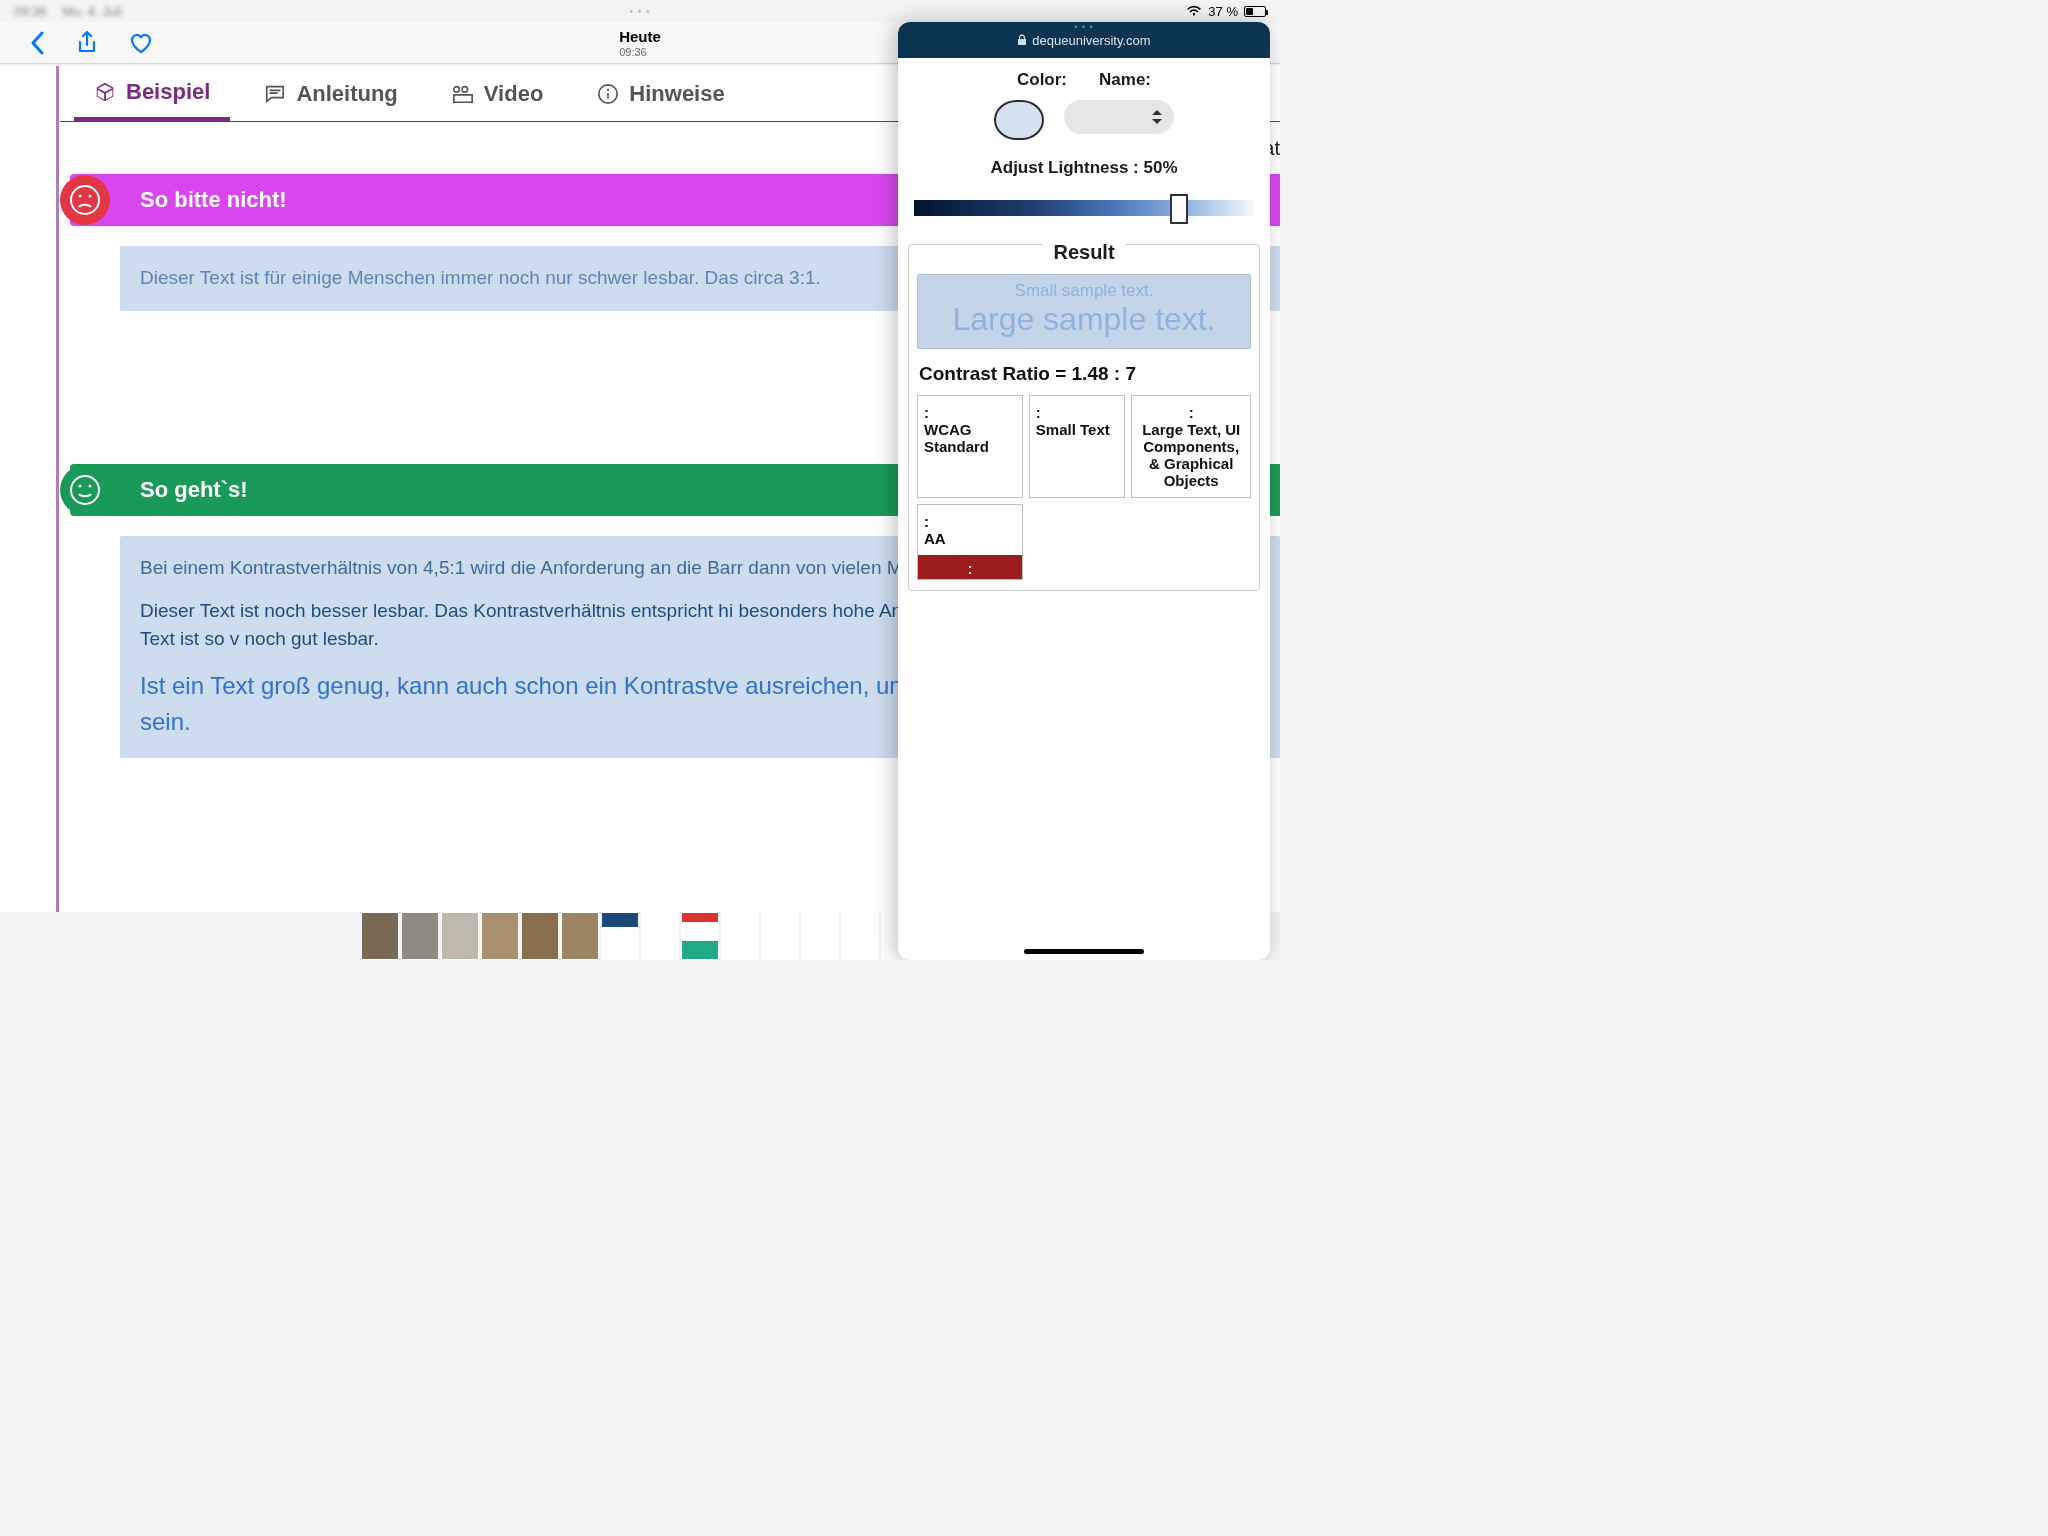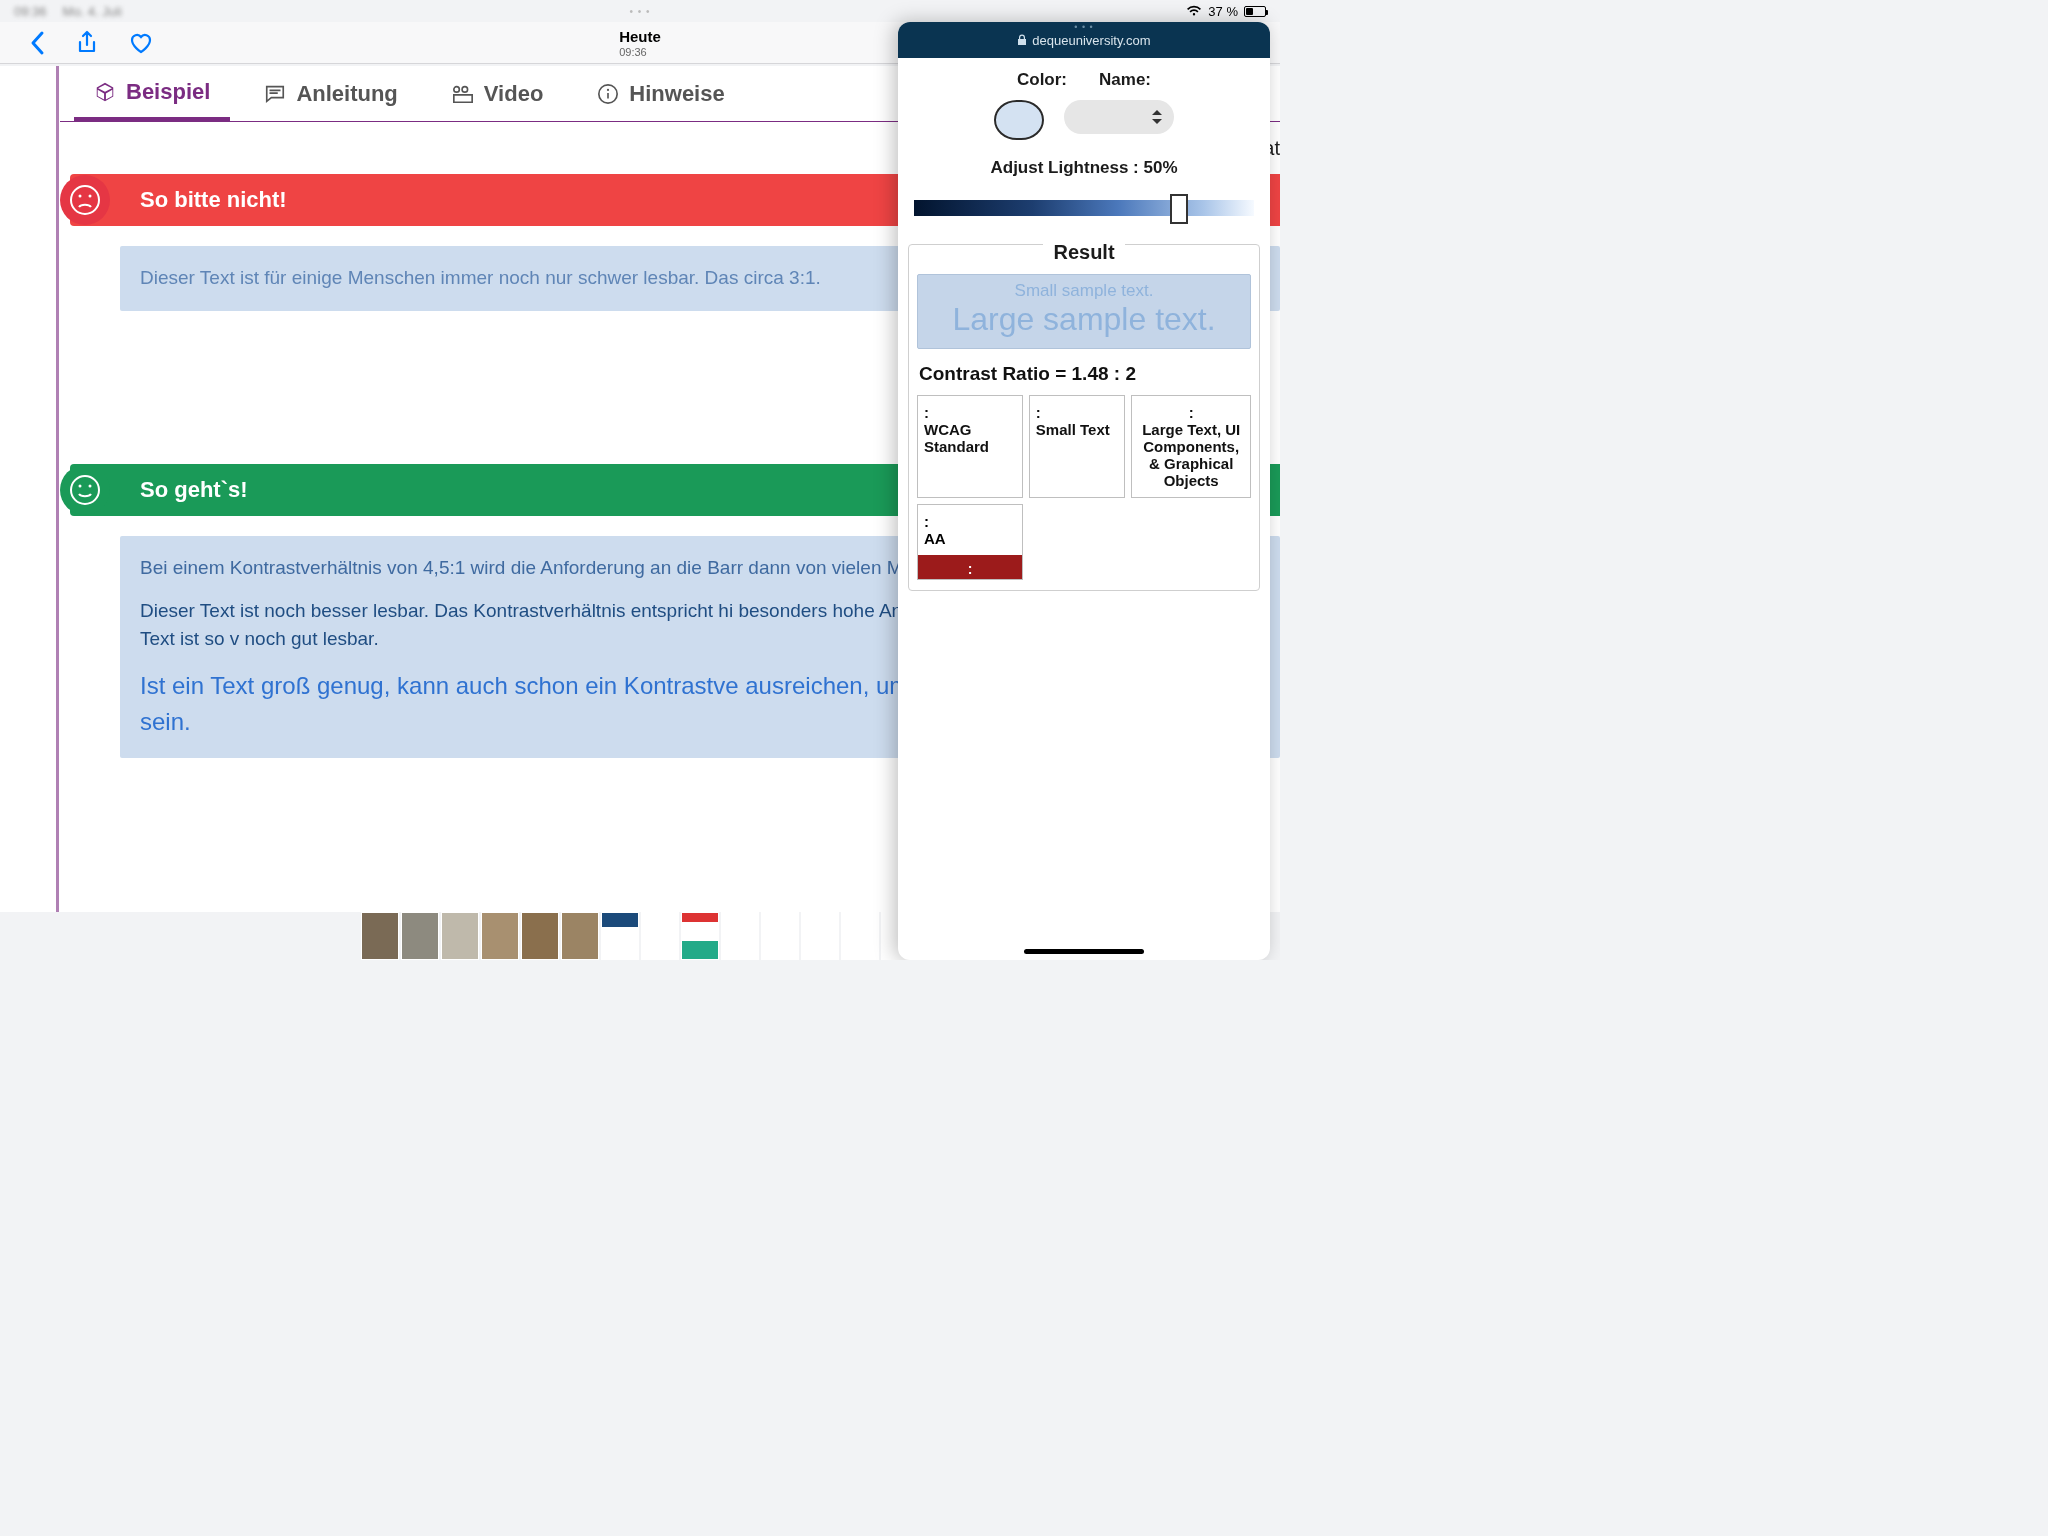--- a/index.html
+++ b/index.html
@@ -35,21 +35,21 @@
   .tab svg { width:22px; height:22px; }
 
   
   .simulate-row { position:absolute; top:70px; right:0; display:flex; align-items:center; gap:10px; padding-right:0; }
   .toggle { width:42px; height:24px; border-radius:12px; border:2px solid #4a4a4a; position:relative; background:#fff; }
   .toggle-knob { position:absolute; left:2px; top:2px; width:16px; height:16px; border-radius:50%; background:#4a4a4a; }
   .simulate-label { font-size:20px; color:#222; }
 
   
   .banner { position:relative; margin-left:70px; margin-right:0; height:52px; border-radius:4px 0 0 4px; display:flex; align-items:center; color:#fff; font-size:22px; font-weight:700; padding-left:70px; }
-  .banner-red { background:#ef4444; top:108px; position:absolute; left:0; right:0; }
+  .banner-red { background:#d946ef; top:108px; position:absolute; left:0; right:0; }
   .banner-green { background:#1a9a58; top:398px; position:absolute; left:0; right:0; }
   .banner-face { position:absolute; left:0; top:50%; transform:translate(-10px,-50%); width:50px; height:50px; border-radius:50%; display:flex; align-items:center; justify-content:center; }
   .banner-red .banner-face { background:#e53644; }
   .banner-green .banner-face { background:#1a9a58; }
   .banner-face svg { width:32px; height:32px; stroke:#fff; stroke-width:2; fill:none; }
 
   
   .block { position:absolute; left:120px; right:0; background:#cddcee; padding:18px 20px; border-radius:2px; }
   .block p { font-size:19px; line-height:1.5; margin-bottom:14px; }
   .block p:last-child { margin-bottom:0; }
@@ -258,21 +258,21 @@
         <div class="slider-track"></div>
         <div class="slider-thumb"></div>
       </div>
 
       <div class="so-section" style="padding-top:18px;">
         <div class="result-heading">Result</div>
         <div class="sample-box">
           <div class="sample-small">Small sample text.</div>
           <div class="sample-large">Large sample text.</div>
         </div>
-        <div class="ratio">Contrast Ratio = 1.48 : 2</div>
+        <div class="ratio">Contrast Ratio = 1.48 : 7</div>
 
         <div class="wcag-table">
           <div class="wcag-cell" style="white-space:pre-line">:
 WCAG Standard</div>
           <div class="wcag-cell" style="white-space:pre-line; flex:0.9">:
 Small Text</div>
           <div class="wcag-cell c3" style="white-space:pre-line; flex:1.15">:
 Large Text, UI Components, &amp; Graphical Objects</div>
         </div>
 

